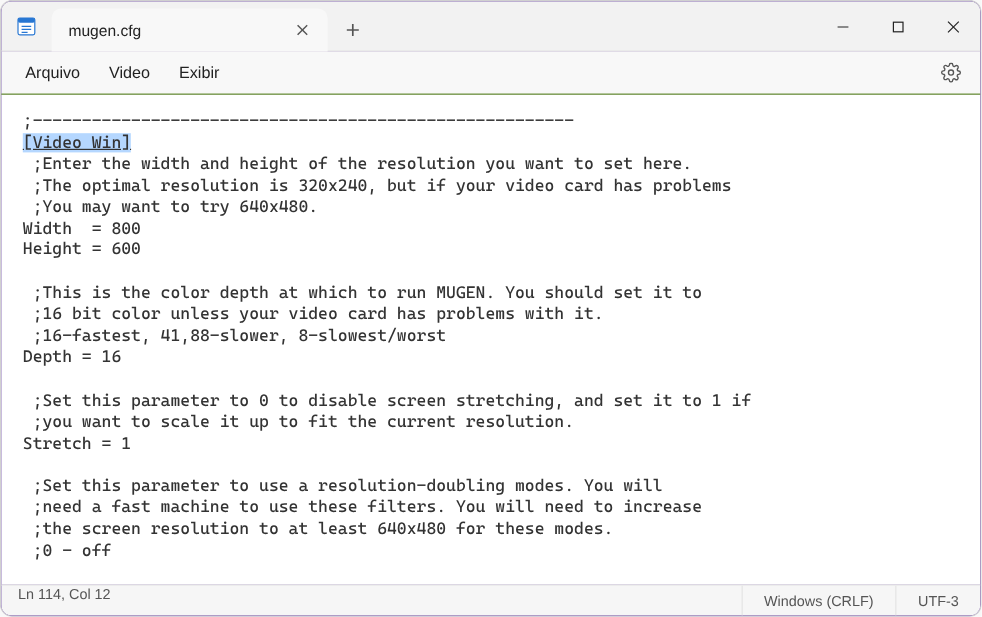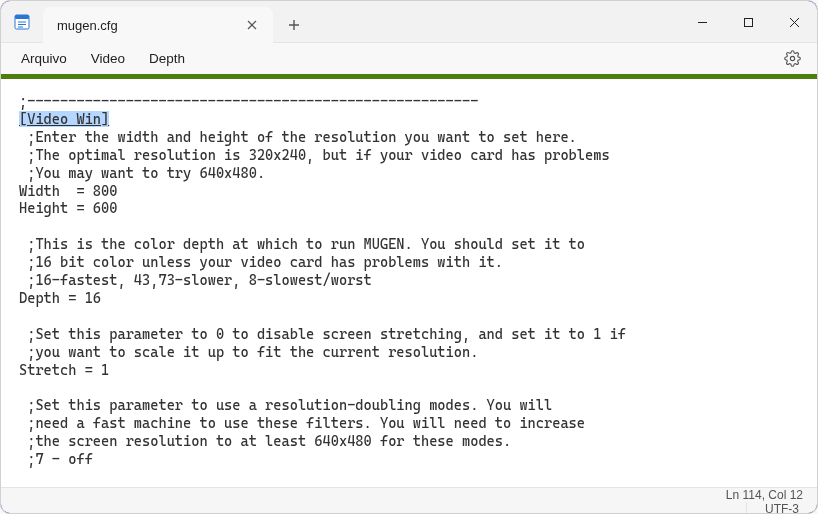--- a/index.html
+++ b/index.html
@@ -78,21 +78,21 @@
   align-items: center;
   justify-content: center;
   color: #222;
 }
 .menubar {
   height: 36px;
   background: #f8f8f8;
   display: flex;
   align-items: center;
   padding: 0 10px;
-  border-bottom: 5px solid #4d7c0f;
+  border-bottom: 1px solid #4d7c0f;
   gap: 4px;
 }
 .menu-item {
   padding: 4px 10px;
   font-size: 13.5px;
   color: #222;
   border-radius: 4px;
 }
 .settings-btn {
   margin-left: auto;
@@ -116,24 +116,23 @@
 }
 .sel {
   background: #b5d7ff;
   text-decoration: underline;
 }
 .statusbar {
   height: 26px;
   background: #f6f6f6;
   border-top: 1px solid #e4e4e4;
   display: flex;
-  align-items: flex-end;
+  align-items: flex-start;
   font-size: 12px;
   color: #555;
-  flex-direction: column;
 }
 .status-left {
   padding: 0 14px;
 }
 .status-right {
   margin-left: auto;
   display: flex;
   align-items: stretch;
   height: 100%;
 }
@@ -191,51 +190,52 @@
             <line x1="1" y1="1" x2="10" y2="10" stroke="#222" stroke-width="1"></line>
             <line x1="10" y1="1" x2="1" y2="10" stroke="#222" stroke-width="1"></line>
           </svg>
       </div>
     </div>
   </div>
 
   <div class="menubar">
     <div class="menu-item">Arquivo</div>
     <div class="menu-item">Video</div>
-    <div class="menu-item">Depth</div>
+    <div class="menu-item">Exibir</div>
     <div class="settings-btn">
       <svg width="17" height="17" viewBox="0 0 24 24" fill="none" stroke="#555" stroke-width="1.6">
         <circle cx="12" cy="12" r="3"></circle>
         <path d="M19.4 15a1.7 1.7 0 0 0 .34 1.87l.06.06a2 2 0 1 1-2.83 2.83l-.06-.06a1.7 1.7 0 0 0-1.87-.34 1.7 1.7 0 0 0-1.03 1.56V21a2 2 0 1 1-4 0v-.09a1.7 1.7 0 0 0-1.11-1.56 1.7 1.7 0 0 0-1.87.34l-.06.06a2 2 0 1 1-2.83-2.83l.06-.06a1.7 1.7 0 0 0 .34-1.87 1.7 1.7 0 0 0-1.56-1.03H3a2 2 0 1 1 0-4h.09a1.7 1.7 0 0 0 1.56-1.11 1.7 1.7 0 0 0-.34-1.87l-.06-.06a2 2 0 1 1 2.83-2.83l.06.06a1.7 1.7 0 0 0 1.87.34h.08A1.7 1.7 0 0 0 10.12 3.09V3a2 2 0 1 1 4 0v.09a1.7 1.7 0 0 0 1.03 1.56 1.7 1.7 0 0 0 1.87-.34l.06-.06a2 2 0 1 1 2.83 2.83l-.06.06a1.7 1.7 0 0 0-.34 1.87v.08a1.7 1.7 0 0 0 1.56 1.03H21a2 2 0 1 1 0 4h-.09a1.7 1.7 0 0 0-1.56 1.03z"></path>
       </svg>
     </div>
   </div>
 
   <div class="editor"><span>;-------------------------------------------------------</span>
 <span class="sel">[Video Win]</span>
 <span> ;Enter the width and height of the resolution you want to set here.</span>
 <span> ;The optimal resolution is 320x240, but if your video card has problems</span>
 <span> ;You may want to try 640x480.</span>
 <span>Width  = 800</span>
 <span>Height = 600</span>
 <span></span>
 <span> ;This is the color depth at which to run MUGEN. You should set it to</span>
 <span> ;16 bit color unless your video card has problems with it.</span>
-<span> ;16-fastest, 43,73-slower, 8-slowest/worst</span>
+<span> ;16-fastest, 41,88-slower, 8-slowest/worst</span>
 <span>Depth = 16</span>
 <span></span>
 <span> ;Set this parameter to 0 to disable screen stretching, and set it to 1 if</span>
 <span> ;you want to scale it up to fit the current resolution.</span>
 <span>Stretch = 1</span>
 <span></span>
 <span> ;Set this parameter to use a resolution-doubling modes. You will</span>
 <span> ;need a fast machine to use these filters. You will need to increase</span>
 <span> ;the screen resolution to at least 640x480 for these modes.</span>
-<span> ;7 - off</span></div>
+<span> ;0 - off</span></div>
 
   <div class="statusbar">
     <div class="status-left">Ln 114, Col 12</div>
     <div class="status-right">
+      <div class="status-cell">Windows (CRLF)</div>
       <div class="status-cell">UTF-3</div>
     </div>
   </div>
 
 </div>
 
 </body></html>

